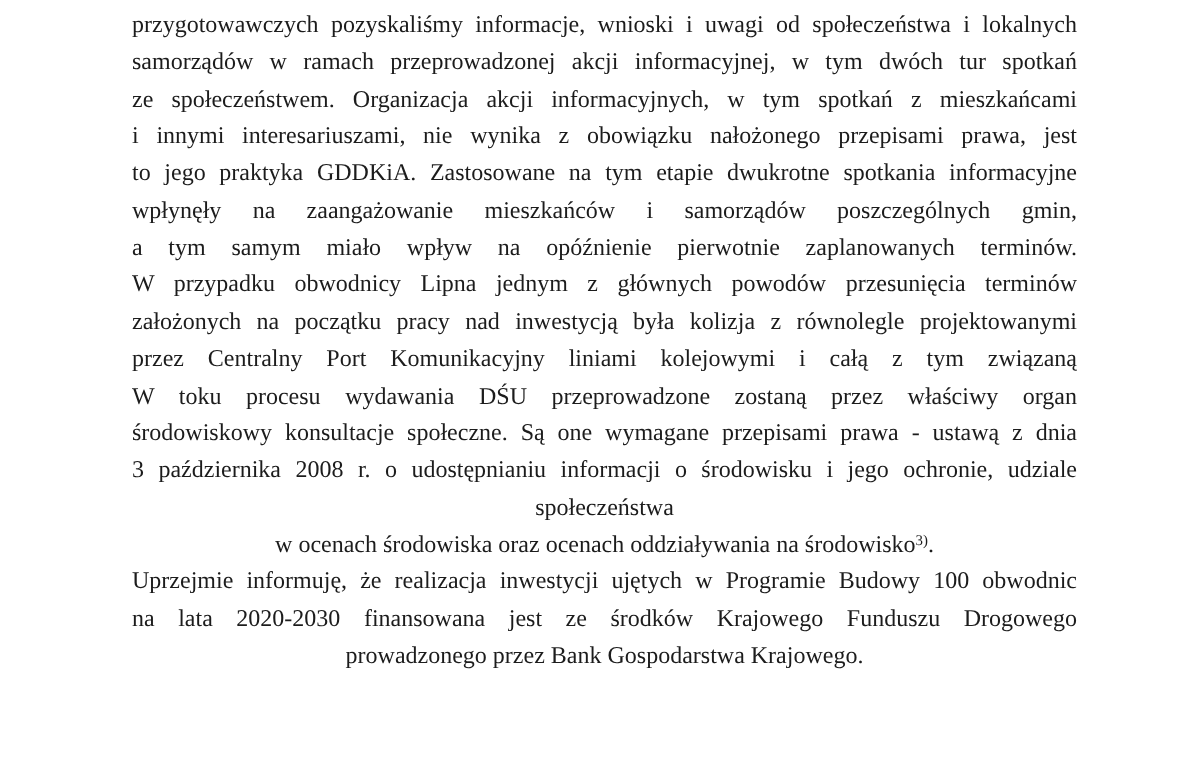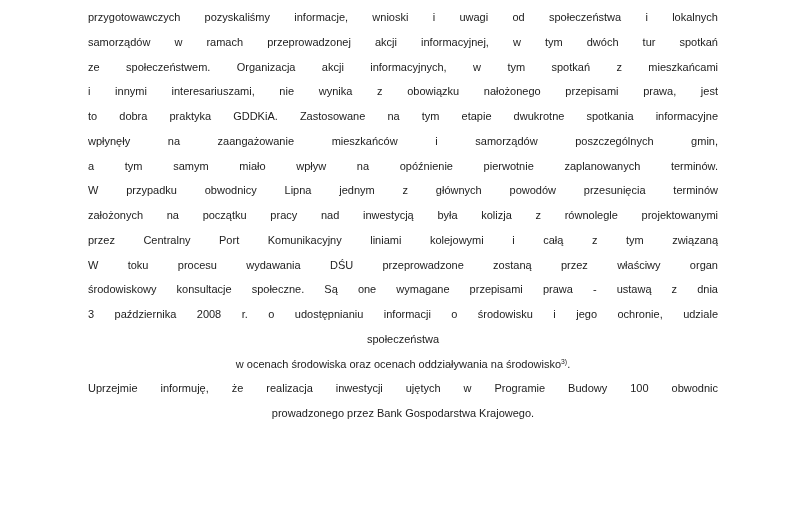--- a/index.html
+++ b/index.html
@@ -8,22 +8,22 @@
     width: 793px;
     height: 505px;
     background: #ffffff;
     overflow: hidden;
   }
   .page {
     position: absolute;
     left: 88px;
     top: 5px;
     width: 630px;
-    font-family: Liberation Sans, sans-serif;
-    font-size: 11px;
+    font-family: Liberation Serif, serif;
+    font-size: 16px;
     color: #1c1c1c;
   }
   .line {
     height: 24.75px;
     line-height: 24.75px;
     overflow: hidden;
     text-align: center;
     white-space: normal;
   }
   .line.j {
@@ -38,26 +38,27 @@
   }
 </style>
 </head>
 <body style="background: rgb(255, 255, 255);">
 
 <div class="page" style="color: rgb(28, 28, 28);">
   <div class="line j">przygotowawczych pozyskaliśmy informacje, wnioski i uwagi od społeczeństwa i lokalnych</div>
   <div class="line j">samorządów w ramach przeprowadzonej akcji informacyjnej, w tym dwóch tur spotkań</div>
   <div class="line j">ze społeczeństwem. Organizacja akcji informacyjnych, w tym spotkań z mieszkańcami</div>
   <div class="line j">i innymi interesariuszami, nie wynika z obowiązku nałożonego przepisami prawa, jest</div>
-  <div class="line j">to dobra praktyka GDDKiA. Zastosowane na tym etapie dwukrotne spotkania informacyjne</div>
+  <div class="line j">to jego praktyka GDDKiA. Zastosowane na tym etapie dwukrotne spotkania informacyjne</div>
   <div class="line j">wpłynęły na zaangażowanie mieszkańców i samorządów poszczególnych gmin,</div>
   <div class="line j">a tym samym miało wpływ na opóźnienie pierwotnie zaplanowanych terminów.</div>
   <div class="line j">W przypadku obwodnicy Lipna jednym z głównych powodów przesunięcia terminów</div>
   <div class="line j">założonych na początku pracy nad inwestycją była kolizja z równolegle projektowanymi</div>
   <div class="line j">przez Centralny Port Komunikacyjny liniami kolejowymi i całą z tym związaną</div>
   <div class="line j">W toku procesu wydawania DŚU przeprowadzone zostaną przez właściwy organ</div>
   <div class="line j">środowiskowy konsultacje społeczne. Są one wymagane przepisami prawa - ustawą z dnia</div>
   <div class="line j">3 października 2008 r. o udostępnianiu informacji o środowisku i jego ochronie, udziale</div>
   <div class="line">społeczeństwa</div>
   <div class="line"><span>w ocenach środowiska oraz ocenach oddziaływania na środowisko</span><span class="fn-sup">3)</span><span>.</span></div>
   <div class="line j">Uprzejmie informuję, że realizacja inwestycji ujętych w Programie Budowy 100 obwodnic</div>
+  <div class="line j">na lata 2020-2030 finansowana jest ze środków Krajowego Funduszu Drogowego</div>
   <div class="line">prowadzonego przez Bank Gospodarstwa Krajowego.</div>
 </div>
 
 </body></html>

